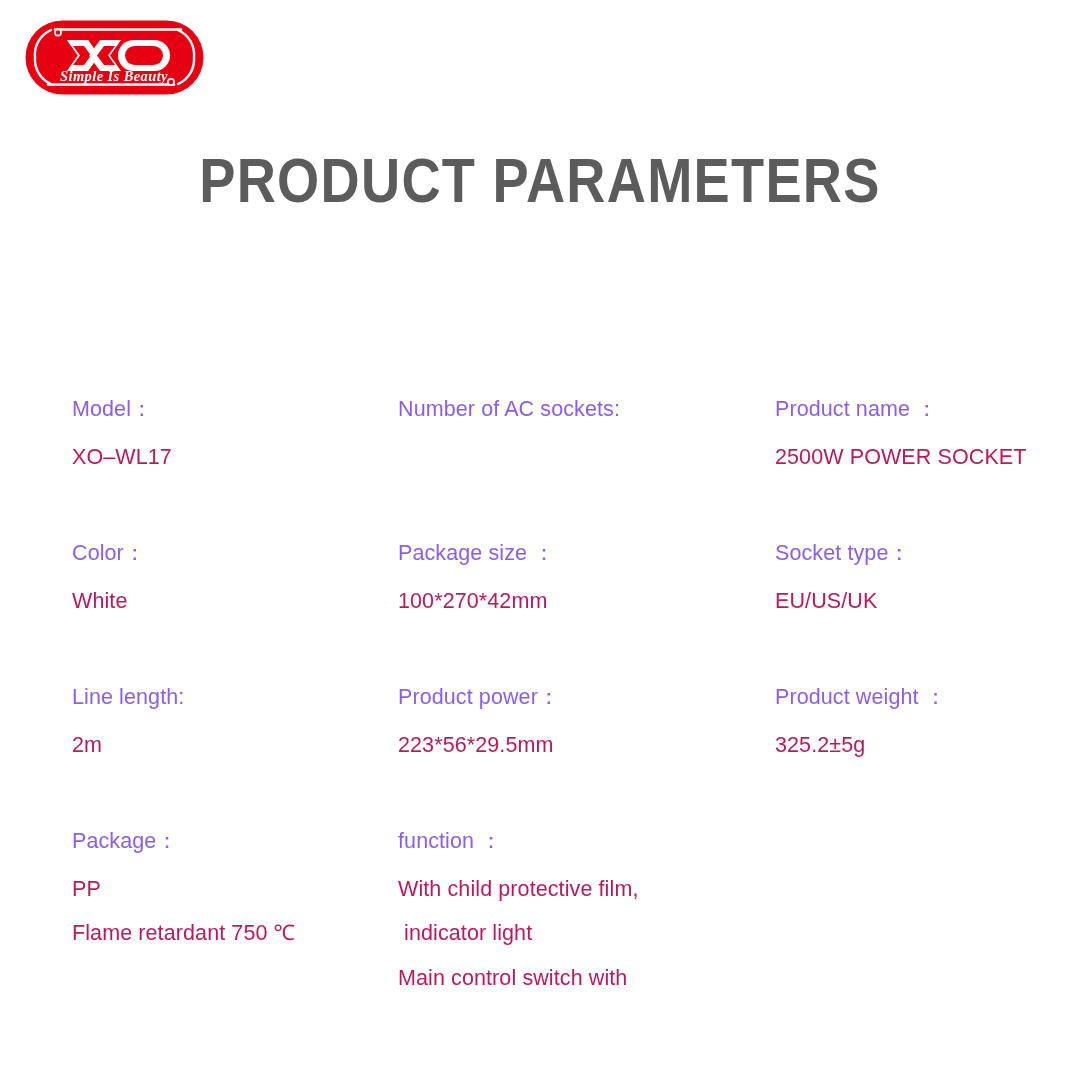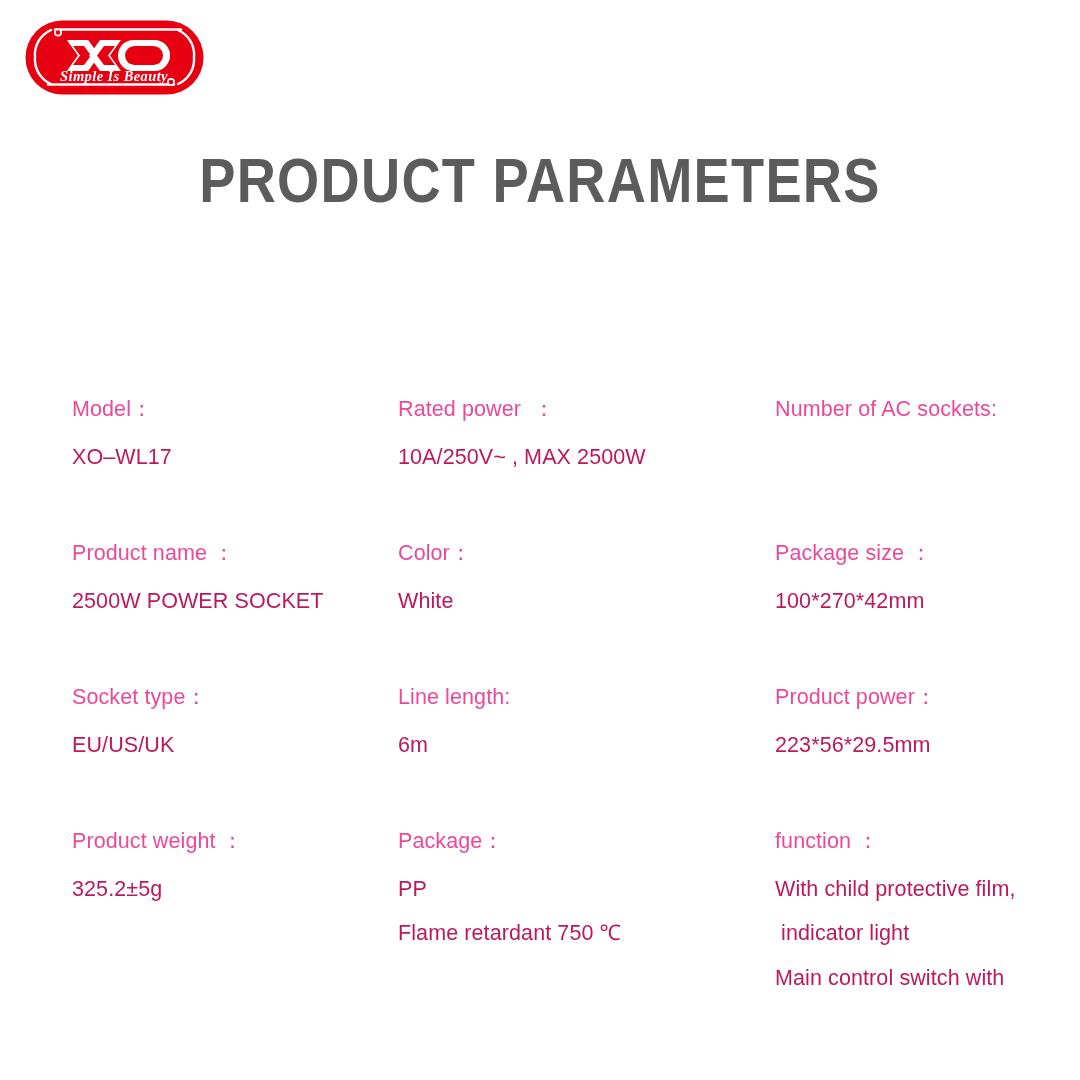--- a/index.html
+++ b/index.html
@@ -52,21 +52,21 @@
     width: 960px;
     display: grid;
     grid-template-columns: 326px 377px 300px;
     grid-auto-rows: 144px;
   }
   .spec-cell {
     position: relative;
   }
   .spec-label {
     font-size: 21.5px;
-    color: #ec4899;
+    color: #8b5cf6;
     letter-spacing: 0.1px;
     line-height: 1;
     white-space: pre;
     font-weight: 400;
   }
   .spec-value {
     margin-top: 26px;
     font-size: 21.5px;
     color: #be185d;
     letter-spacing: 0.1px;
@@ -117,24 +117,20 @@
 
 <div id="page-title">PRODUCT PARAMETERS</div>
 
 <div id="spec-grid">
 
   <div class="spec-cell">
     <div class="spec-label">Model：</div>
     <div class="spec-value">XO–WL17</div>
   </div>
 
-  <div class="spec-cell">
-    <div class="spec-label">Rated power  ：</div>
-    <div class="spec-value">10A/250V~ , MAX 2500W</div>
-  </div>
 
   <div class="spec-cell">
     <div class="spec-label">Number of AC sockets:</div>
   </div>
 
   <div class="spec-cell">
     <div class="spec-label">Product name ：</div>
     <div class="spec-value">2500W POWER SOCKET</div>
   </div>
 
@@ -148,21 +144,21 @@
     <div class="spec-value">100*270*42mm</div>
   </div>
 
   <div class="spec-cell">
     <div class="spec-label">Socket type：</div>
     <div class="spec-value">EU/US/UK</div>
   </div>
 
   <div class="spec-cell">
     <div class="spec-label">Line length:</div>
-    <div class="spec-value">6m</div>
+    <div class="spec-value">2m</div>
   </div>
 
   <div class="spec-cell">
     <div class="spec-label">Product power：</div>
     <div class="spec-value">223*56*29.5mm</div>
   </div>
 
   <div class="spec-cell">
     <div class="spec-label">Product weight ：</div>
     <div class="spec-value">325.2±5g</div>

